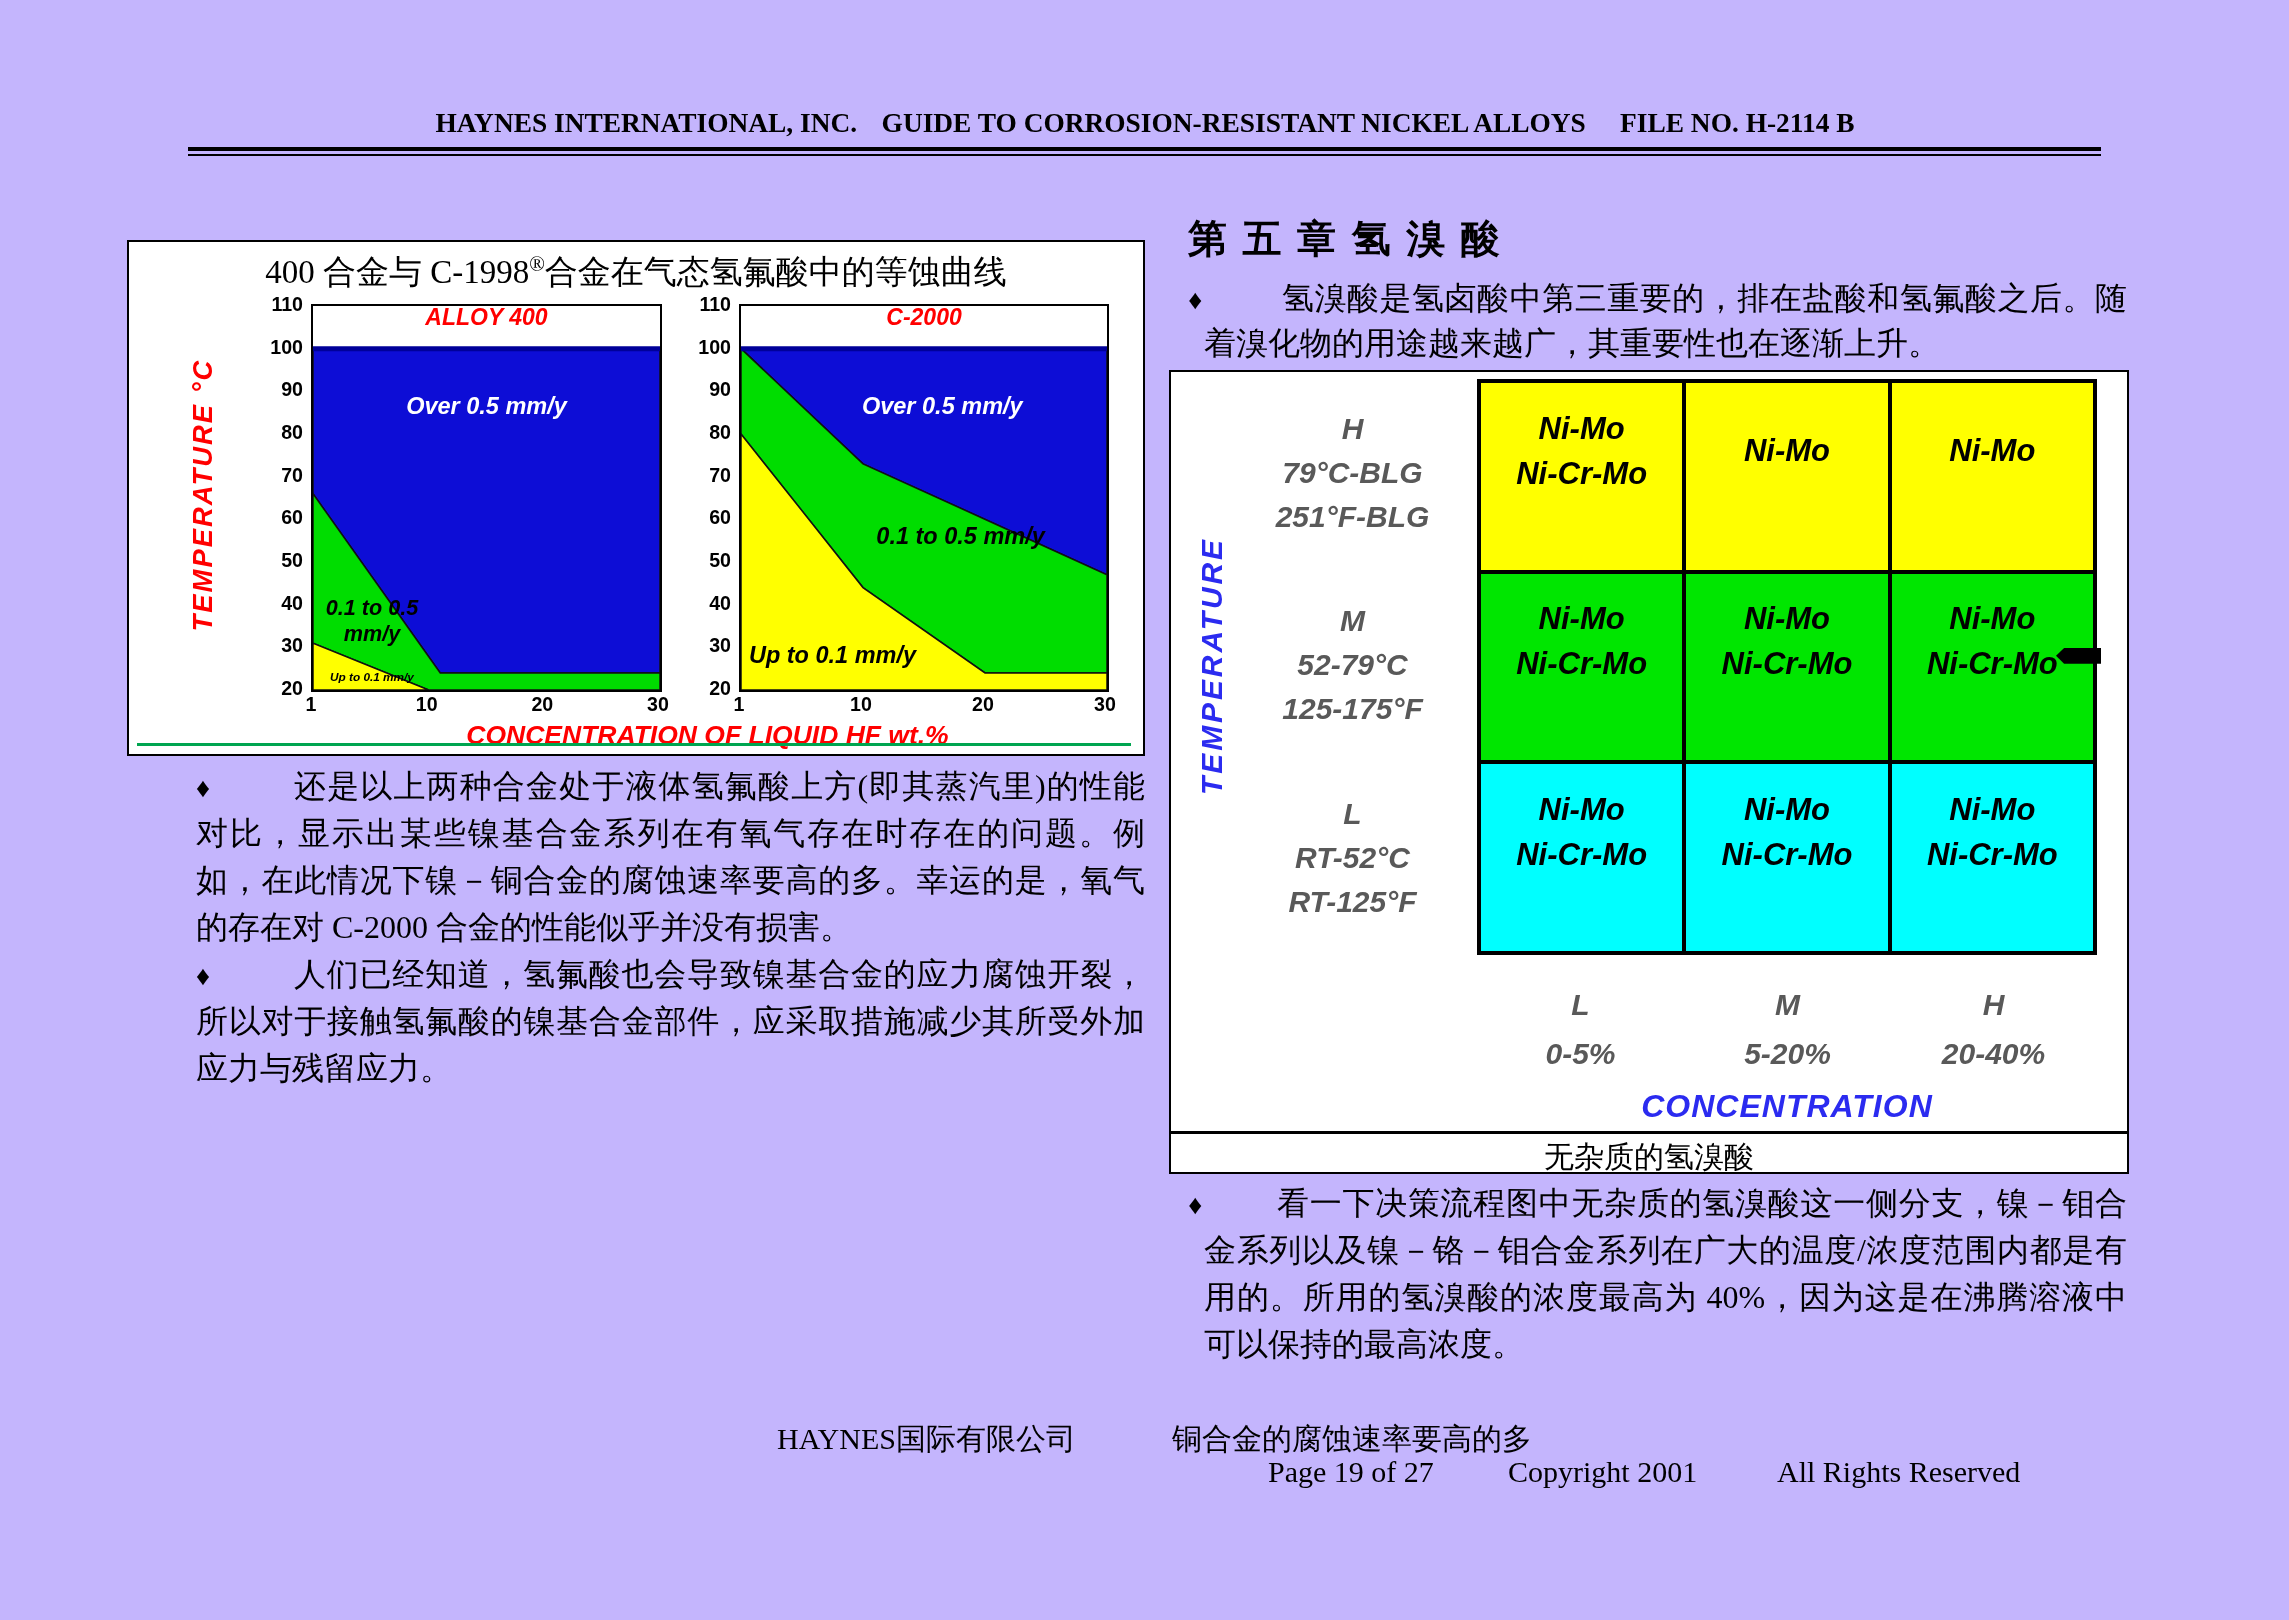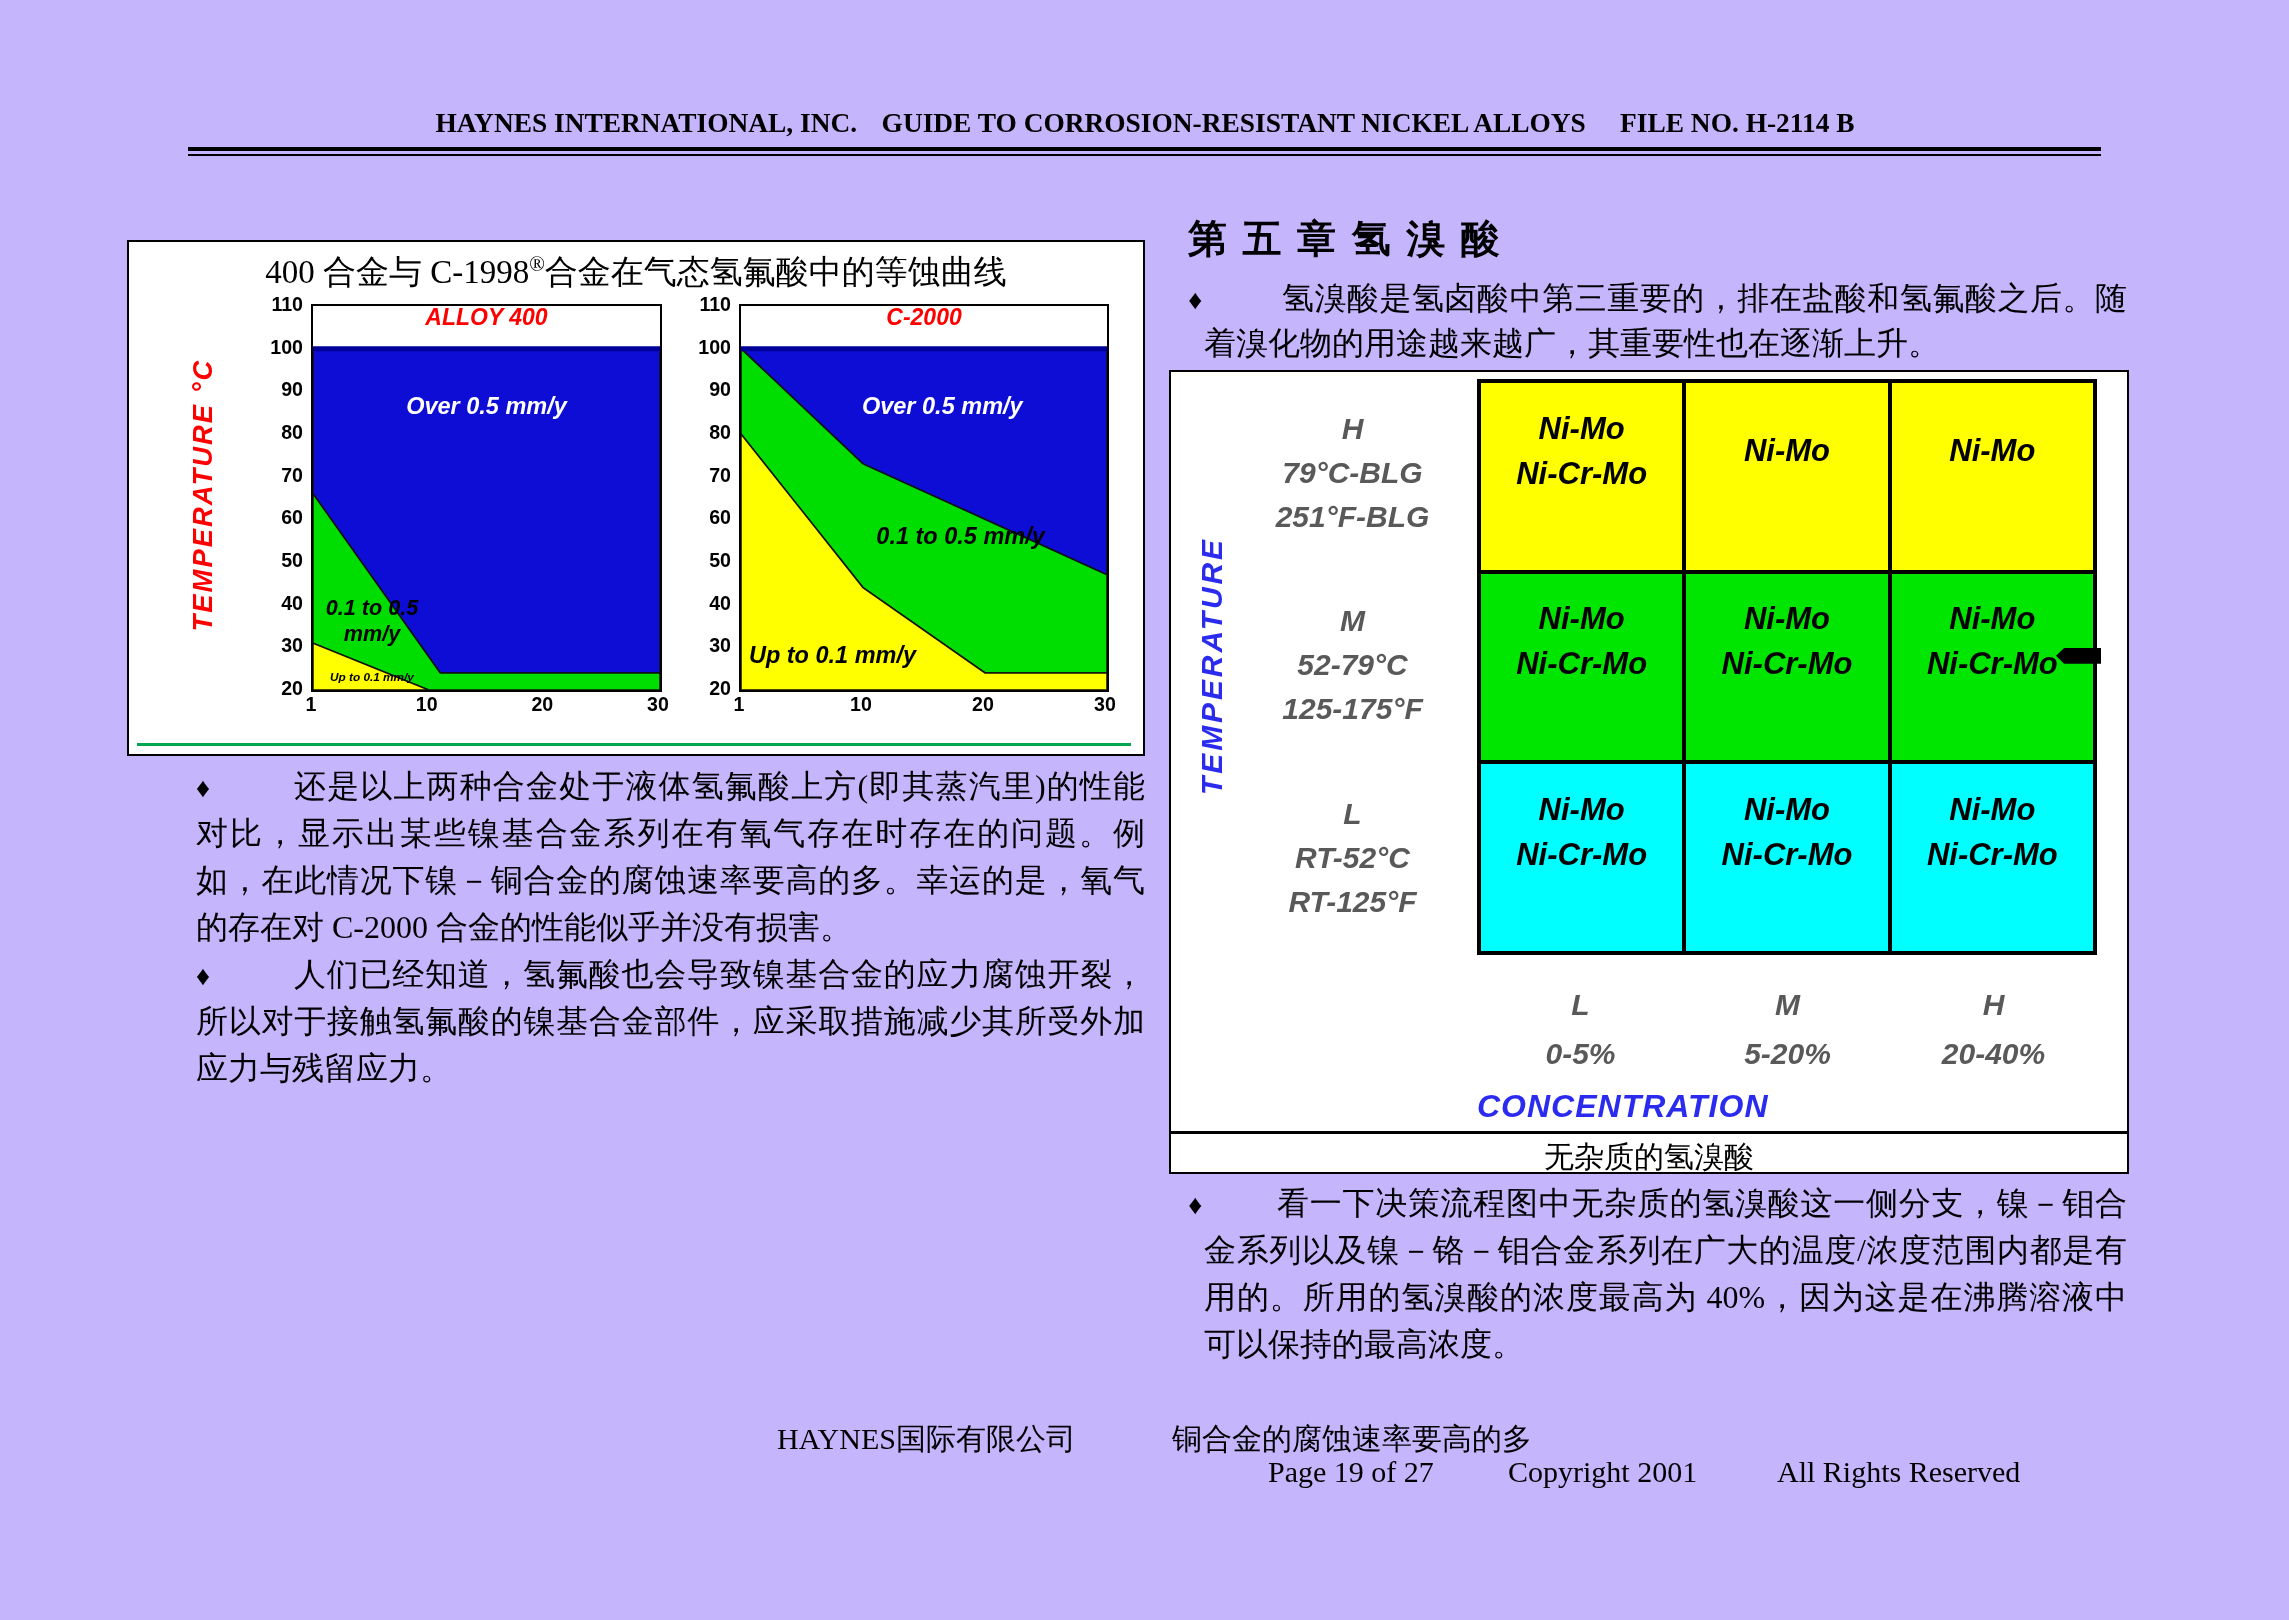--- a/index.html
+++ b/index.html
@@ -70,21 +70,21 @@
   .dcell{border:2px solid #000;display:flex;flex-direction:column;align-items:center;
         justify-content:center;padding-bottom:51px;box-sizing:border-box;
         font-family:"Liberation Sans",sans-serif;font-weight:bold;font-style:italic;
         font-size:31px;line-height:45px;color:#000;}
   .dmark{position:absolute;left:885px;top:276px;width:45px;height:15.7px;background:#000;
         clip-path:polygon(0 50%,18% 0,100% 0,100% 100%,18% 100%);}
   .collab{position:absolute;top:608px;width:207px;text-align:center;color:#595959;
         font-family:"Liberation Sans",sans-serif;font-weight:bold;font-style:italic;
         font-size:30px;line-height:49px;}
   #collab0{left:306px;} #collab1{left:513px;} #collab2{left:719px;}
-  .conc-axis{position:absolute;top:716px;left:306px;width:620px;color:#2b2bf0;
+  .conc-axis{position:absolute;top:716px;left:306px;width:620px;text-align:center;color:#2b2bf0;
         font-family:"Liberation Sans",sans-serif;font-weight:bold;font-style:italic;
         font-size:32px;letter-spacing:1px;}
   .dsep{position:absolute;top:759px;left:0;width:100%;height:2.9px;background:#000;}
   .dcaption{position:absolute;top:765px;left:0;width:100%;text-align:center;font-size:30px;}
 
   
   .foot{position:absolute;font-size:30px;white-space:nowrap;}
   #f1a{left:777px;top:1419px;} #f1b{left:1172px;top:1419px;}
   #f2a{left:200px;top:1455px;} #f2b{left:1268px;top:1455px;}
   #f2c{left:1508px;top:1455px;} #f2d{left:1777px;top:1455px;}
@@ -167,20 +167,21 @@
       <span class="xt" style="left:66.67%">20</span>
       <span class="xt" style="left:100%">30</span>
     </div>
     <div class="xtrow" id="xt1">
       <span class="xt" style="left:0%">1</span>
       <span class="xt" style="left:33.33%">10</span>
       <span class="xt" style="left:66.67%">20</span>
       <span class="xt" style="left:100%">30</span>
     </div>
 
+    <div class="xaxis-label">CONCENTRATION OF LIQUID HF  wt.%</div>
     <div class="green-rule"></div>
   </div>
 
   <div class="para" id="p-left1">
     <span class="pb">♦</span>
     <span class="ptext">还是以上两种合金处于液体氢氟酸上方(即其蒸汽里)的性能对比，显示出某些镍基合金系列在有氧气存在时存在的问题。例如，在此情况下镍－铜合金的腐蚀速率要高的多。幸运的是，氧气的存在对 C-2000 合金的性能似乎并没有损害。</span>
   </div>
   <div class="para" id="p-left2">
     <span class="pb">♦</span>
     <span class="ptext">人们已经知道，氢氟酸也会导致镍基合金的应力腐蚀开裂，所以对于接触氢氟酸的镍基合金部件，应采取措施减少其所受外加应力与残留应力。</span>

